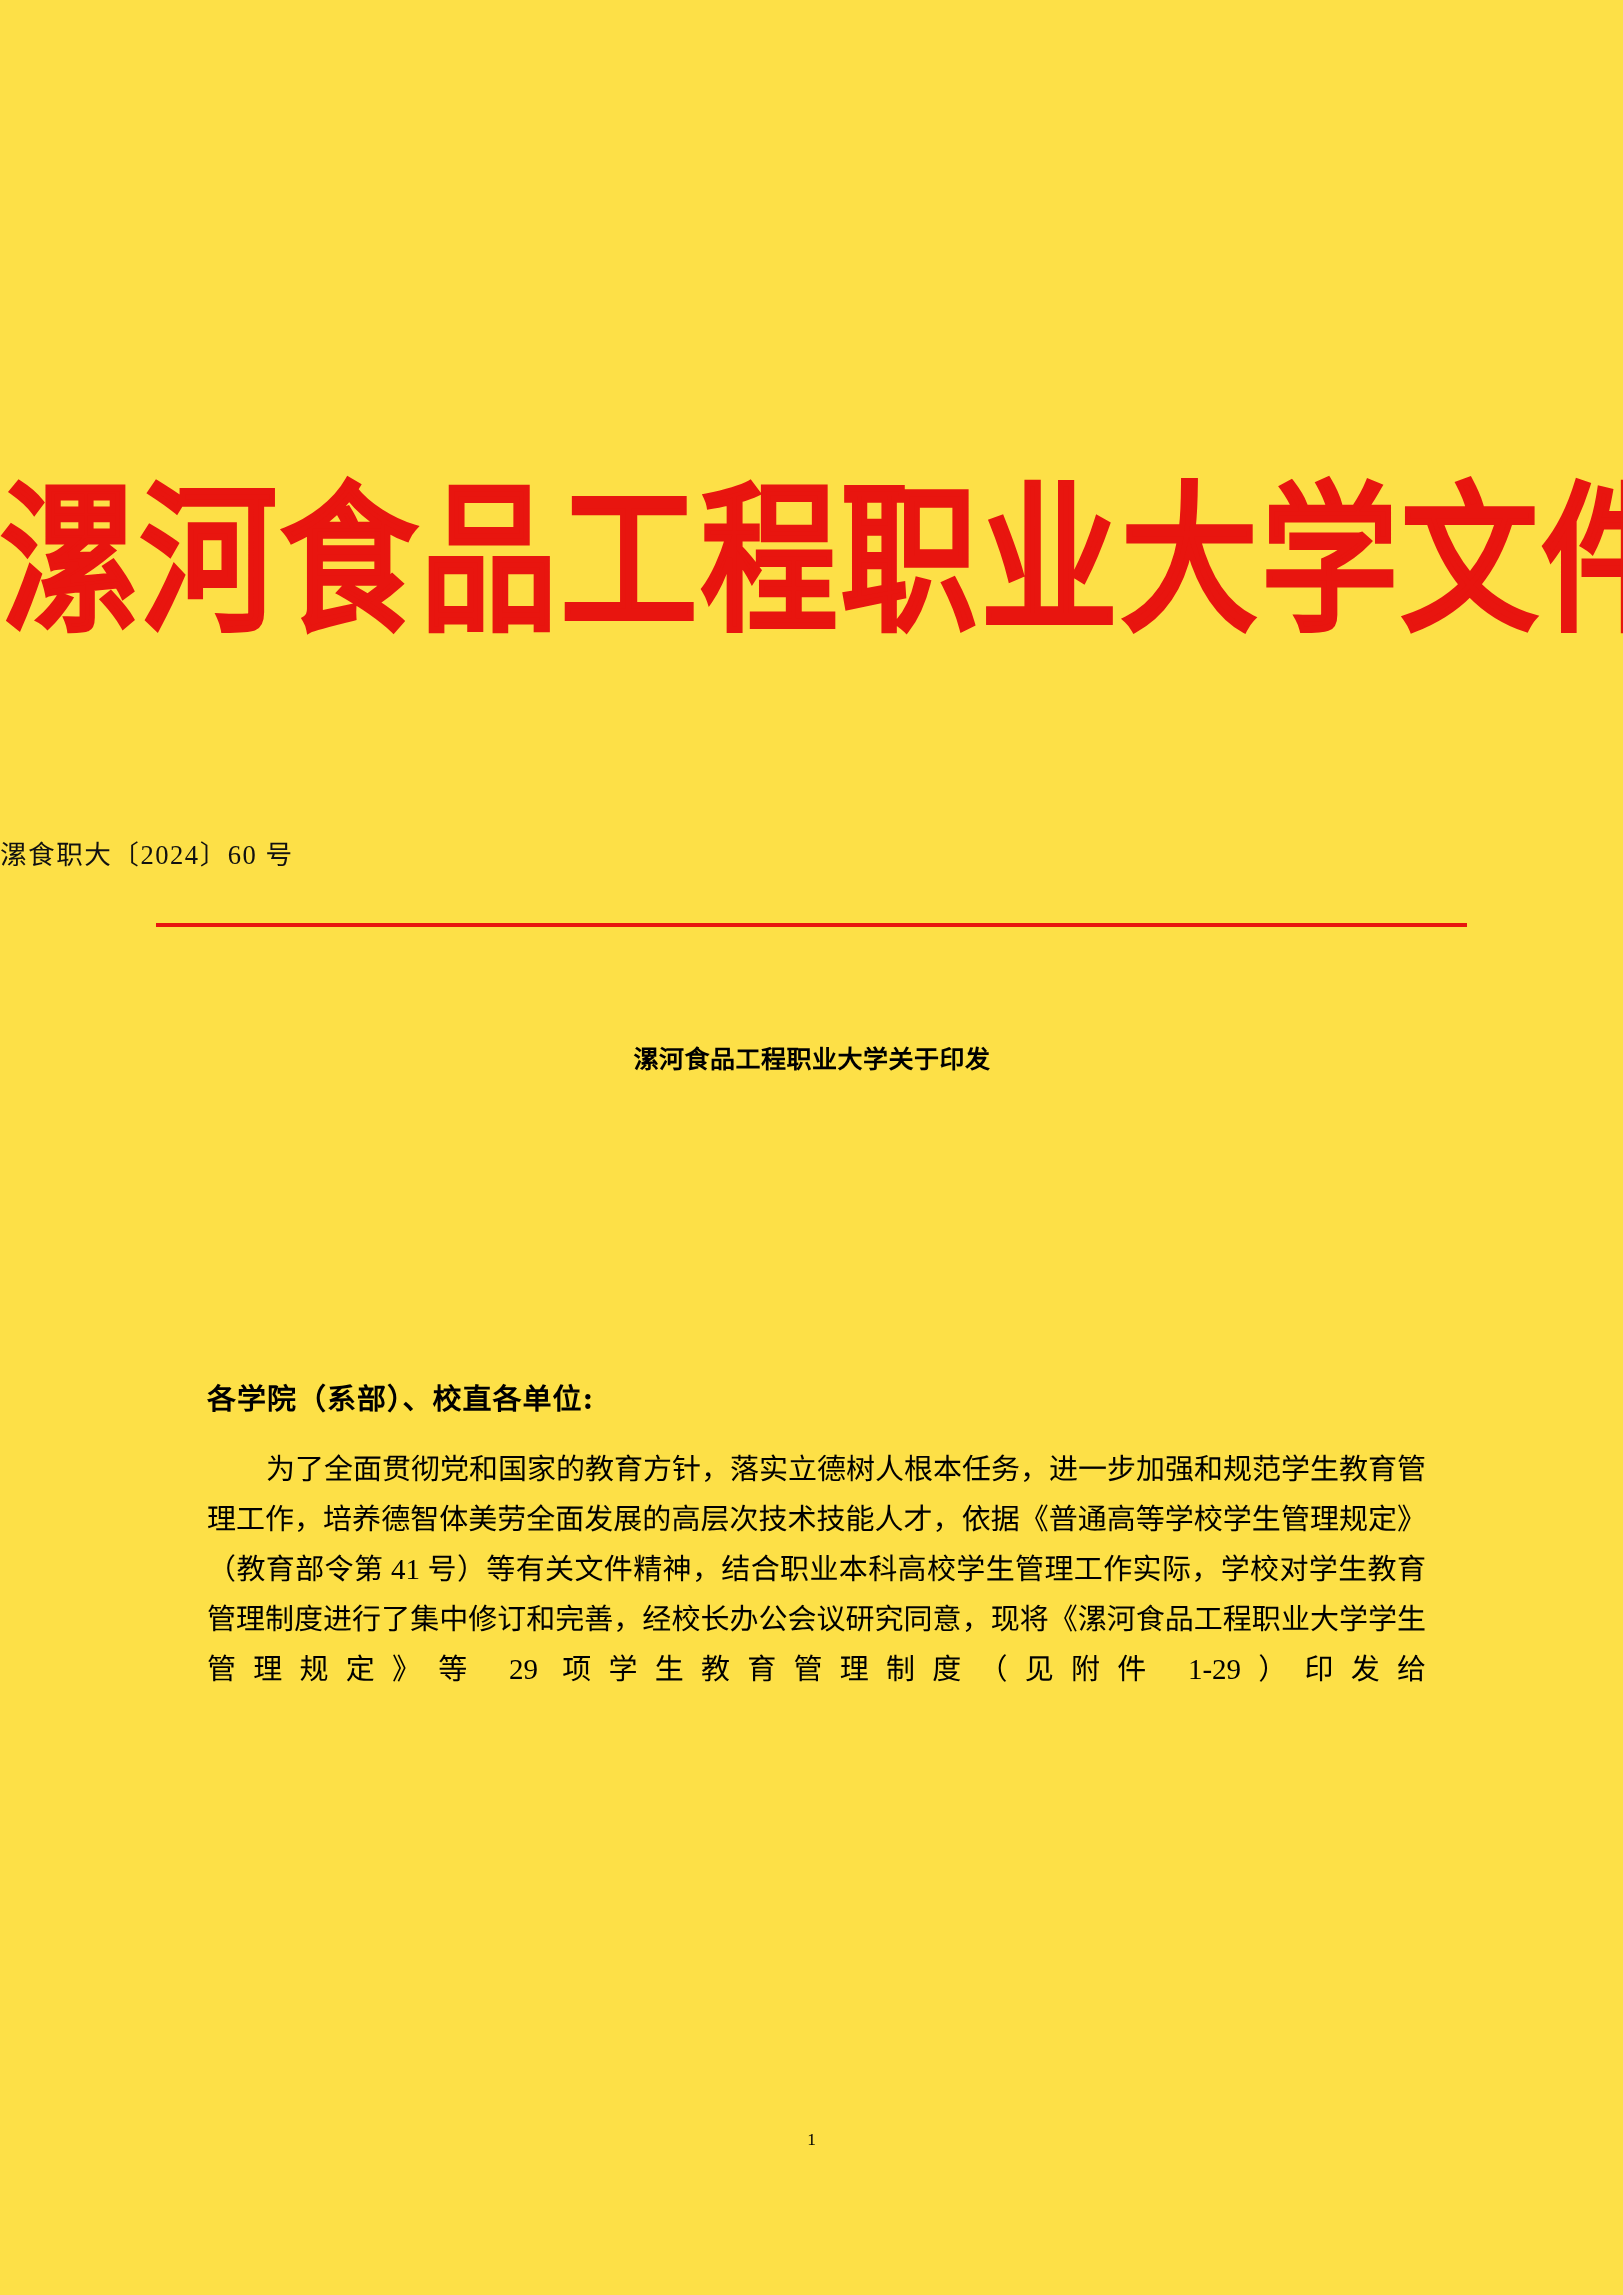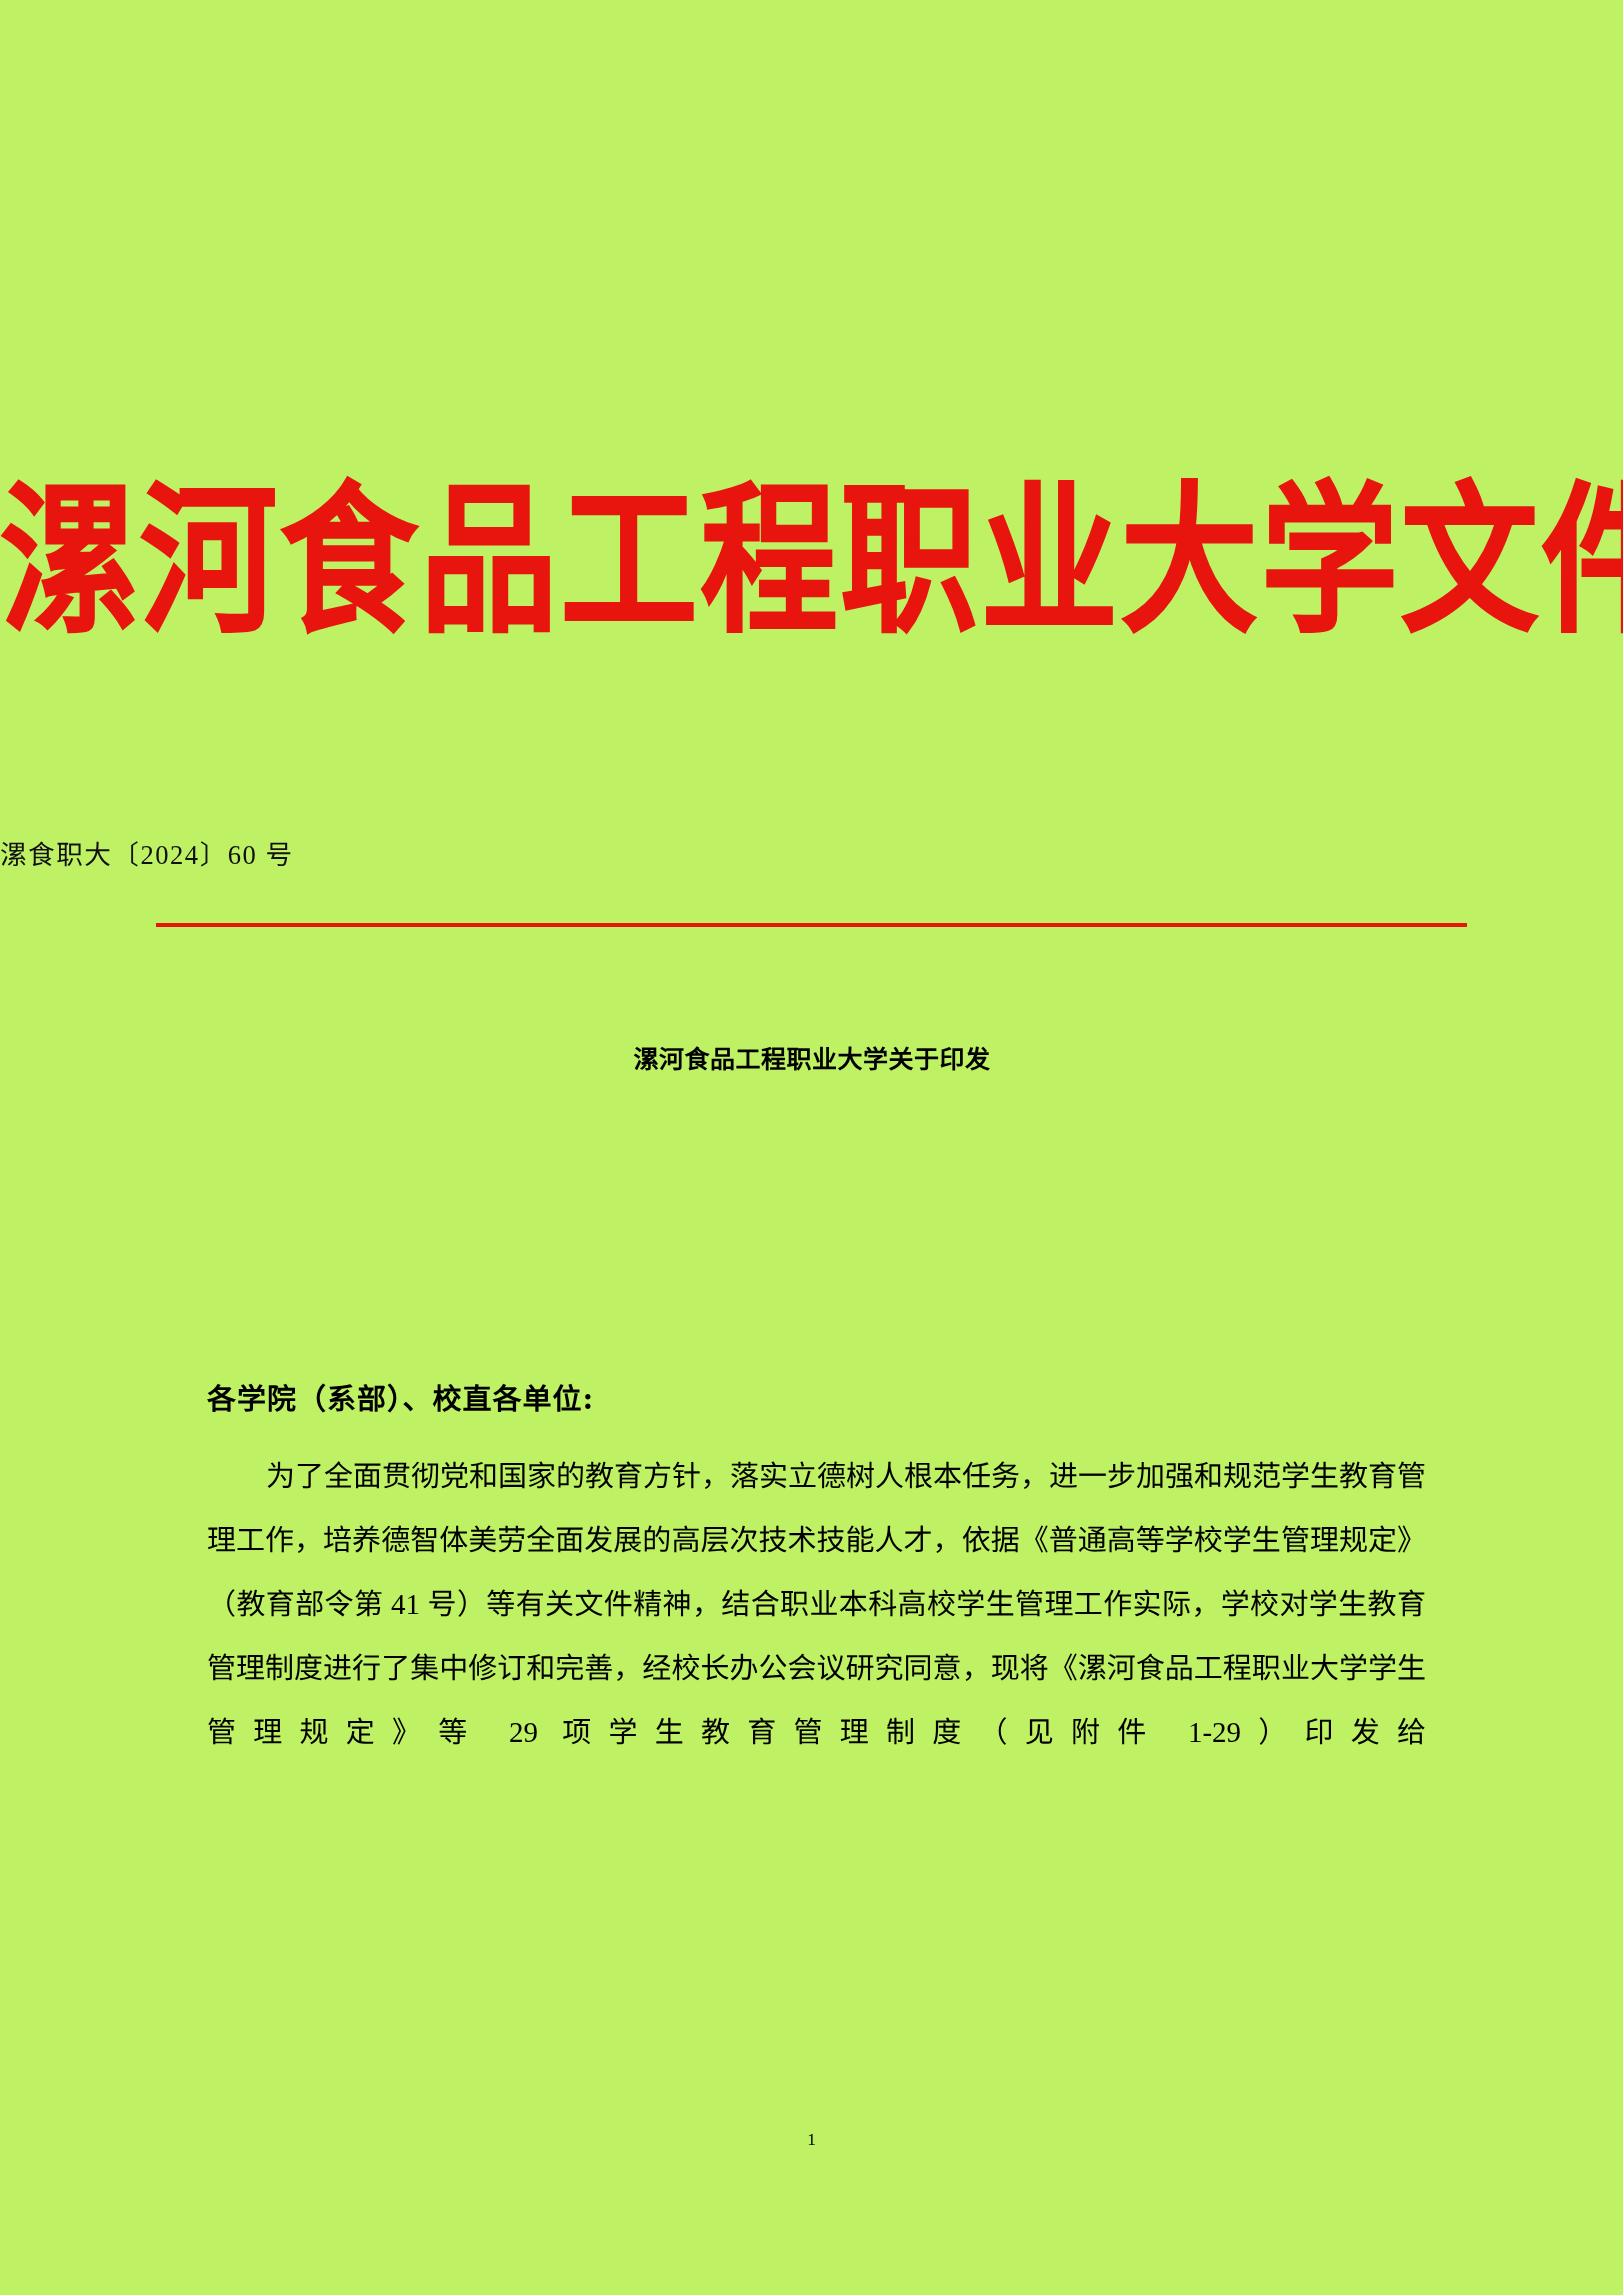--- a/index.html
+++ b/index.html
@@ -8,21 +8,21 @@
     padding: 0;
     background: #ffffff;
   }
   body {
     font-family: "Liberation Serif", "DejaVu Serif", serif;
   }
   .page {
     position: relative;
     width: 1623px;
     height: 2295px;
-    background: #bef264;
+    background: #fde047;
     box-sizing: border-box;
     overflow: hidden;
     padding-left: 24px;
   }
   
   .letterhead {
     position: absolute;
     left: 0;
     right: 0;
     top: 475px;
@@ -89,21 +89,21 @@
     letter-spacing: 1px;
     color: #000000;
   }
   .body-text {
     position: absolute;
     left: 207px;
     width: 1219px;
     top: 1444px;
     font-family: "Liberation Serif", "DejaVu Serif", serif;
     font-size: 29px;
-    line-height: 64px;
+    line-height: 50px;
     color: #000000;
   }
   .body-text p {
     margin: 0;
     text-align: justify;
     text-align-last: justify;
     letter-spacing: 0px;
   }
   .body-text p.indent {
     text-indent: 59px;

